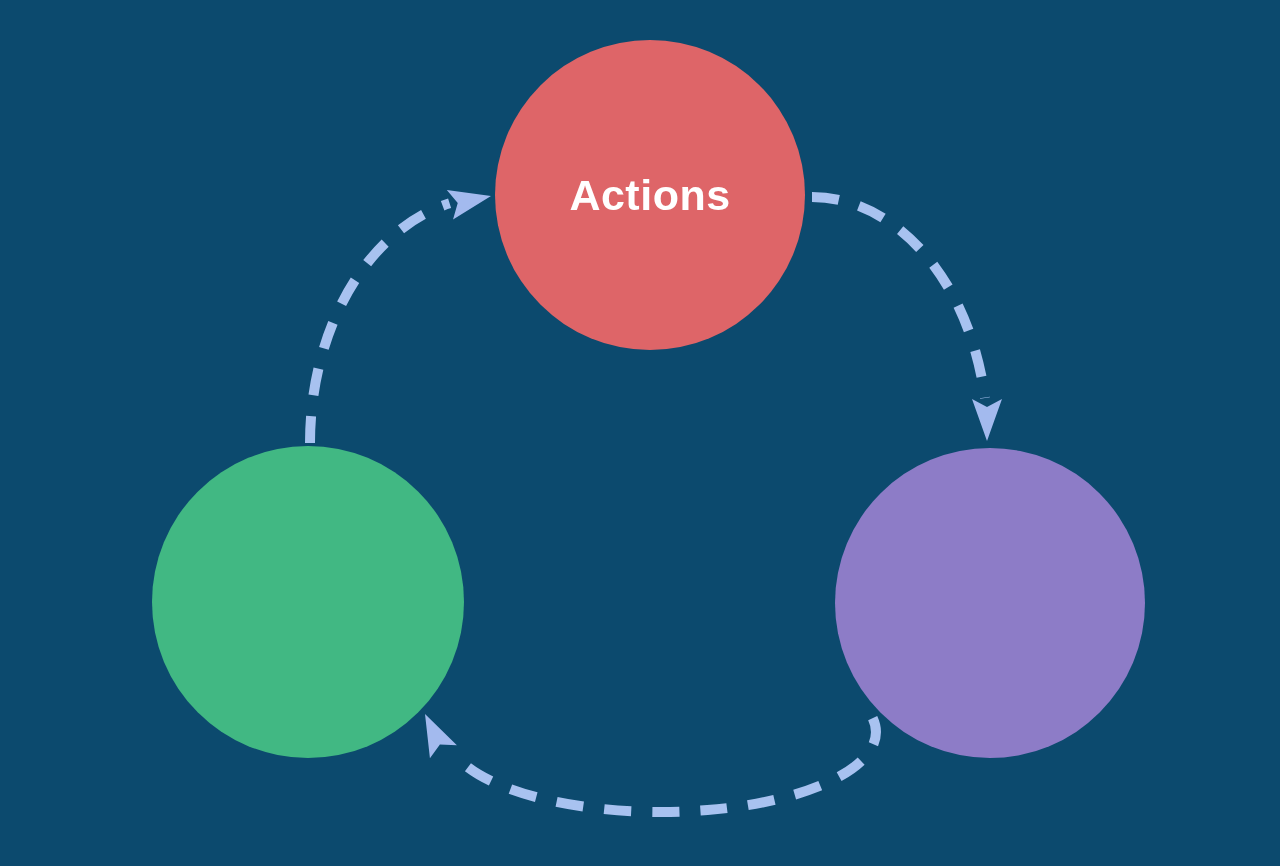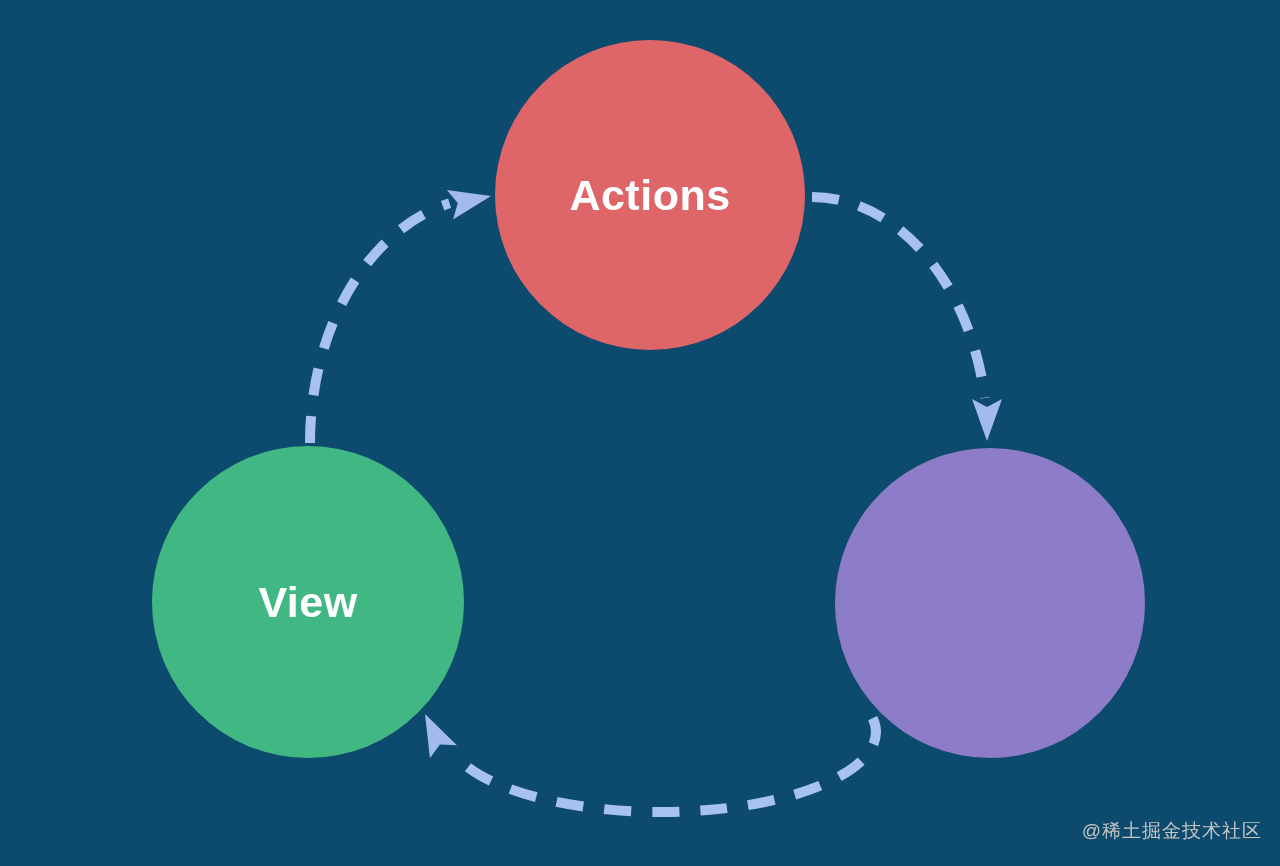--- a/index.html
+++ b/index.html
@@ -71,17 +71,15 @@
     </g>
 
     <circle cx="650" cy="195" r="155" fill="#DE6568"></circle>
     <circle cx="990" cy="603" r="155" fill="#8D7CC7"></circle>
     <circle cx="308" cy="602" r="156" fill="#41B883"></circle>
   </svg>
 
   <div class="node-label" style="left: 650px; top: 197px; color: rgb(255, 255, 255);">Actions</div>
 
 
-  <div class="node-label" style="left: 308px; top: 604px; color: rgb(255, 255, 255);">View</div>
 
-  <div class="watermark" style="color: rgb(196, 196, 196);">@稀土掘金技术社区</div>
 
 </div>
 
 </body></html>

